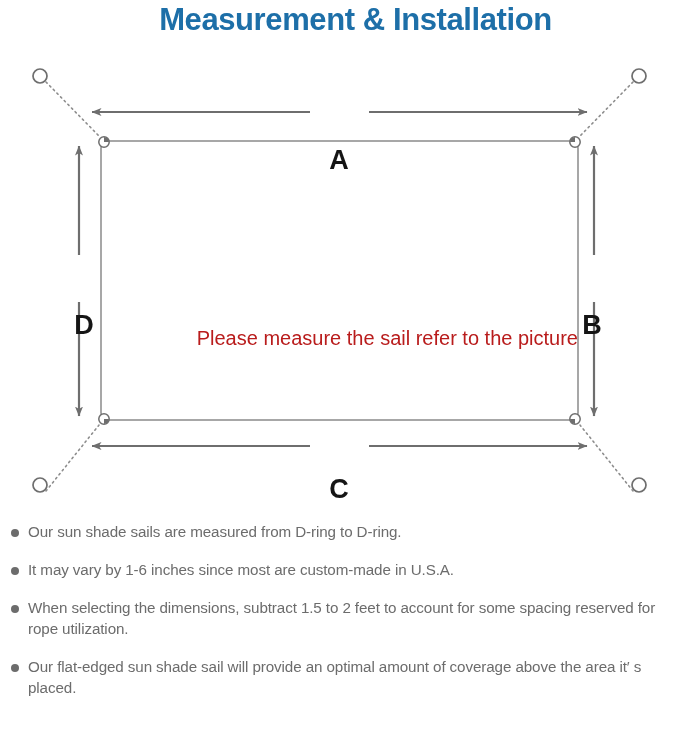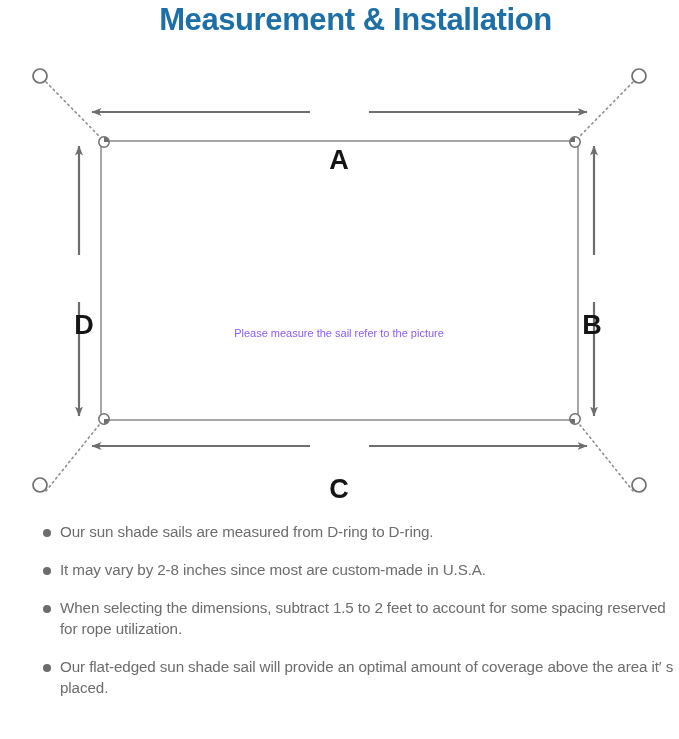--- a/index.html
+++ b/index.html
@@ -55,25 +55,25 @@
     font-weight: bold;
     font-size: 24px;
     color: #1D6FA8;
     white-space: nowrap;
   }
   .sail-sub {
     position: absolute;
     left: 100px;
     top: 279px;
     width: 478px;
-    text-align: center;
+    text-align: right;
     font-family: "Liberation Sans", sans-serif;
     font-weight: normal;
-    font-size: 11px;
-    color: #8b5cf6;
+    font-size: 20px;
+    color: #b91c1c;
     white-space: nowrap;
   }
 
   
   .dim-letter {
     position: absolute;
     font-family: "Liberation Sans", sans-serif;
     font-weight: bold;
     font-size: 27px;
     color: #151515;
@@ -97,21 +97,20 @@
   }
   .note {
     position: relative;
     padding-left: 28px;
     margin-bottom: 17px;
     font-family: "Liberation Sans", sans-serif;
     font-size: 15.2px;
     line-height: 1.38;
     color: #6c6c6c;
     letter-spacing: -0.1px;
-    margin-left: 32px;
   }
   .note .bullet {
     position: absolute;
     left: 11px;
     top: 7px;
     width: 8px;
     height: 8px;
     border-radius: 50%;
     background: #6c6c6c;
   }
@@ -184,21 +183,21 @@
   <div class="dim-letter dim-D">D</div>
 </div>
 
 <ul class="notes">
   <li class="note">
     <span class="bullet"></span>
     <span>Our sun shade sails are measured from D-ring to D-ring.</span>
   </li>
   <li class="note">
     <span class="bullet"></span>
-    <span>It may vary by 2-8 inches since most are custom-made in U.S.A.</span>
+    <span>It may vary by 1-6 inches since most are custom-made in U.S.A.</span>
   </li>
   <li class="note">
     <span class="bullet"></span>
     <span>When selecting the dimensions, subtract 1.5 to 2 feet to account for some spacing reserved for rope utilization.</span>
   </li>
   <li class="note">
     <span class="bullet"></span>
     <span>Our flat-edged sun shade sail will provide an optimal amount of coverage above the area it′ s placed.</span>
   </li>
 </ul>

